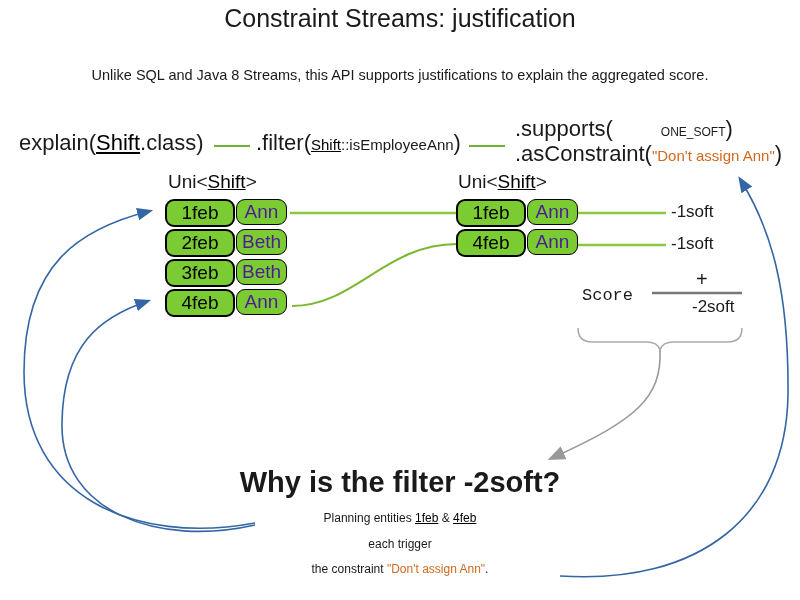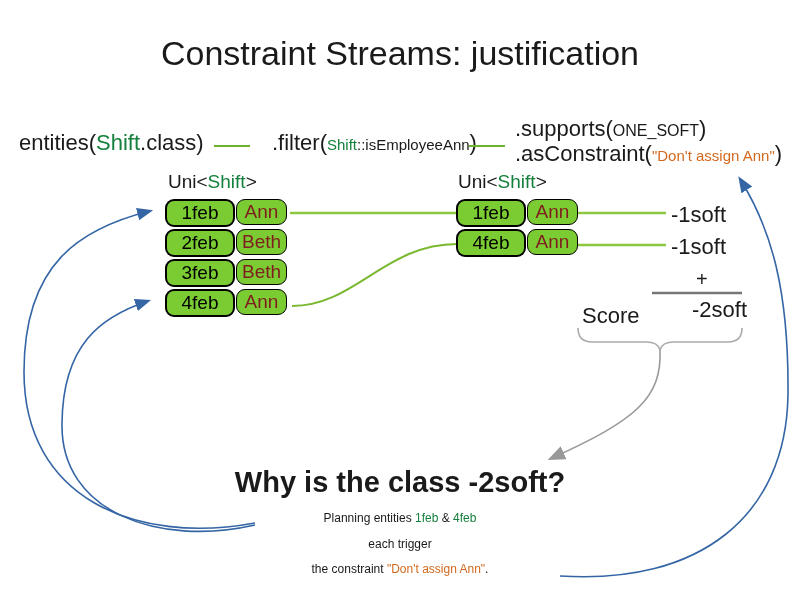--- a/index.html
+++ b/index.html
@@ -2,38 +2,38 @@
 <html><head>
 <meta charset="utf-8">
 <style>
   html,body{margin:0;padding:0;background:#fff;}
   #slide{
     position:relative;width:800px;height:600px;background:#ffffff;overflow:hidden;
     font-family:"Liberation Sans",sans-serif;color:#1a1a1a;
   }
   .abs{position:absolute;}
   .ctr{left:0;width:800px;text-align:center;}
-  #title{top:34px;font-size:34px;letter-spacing:0px;}
+  #title{top:4px;font-size:25px;letter-spacing:0px;}
   #subtitle{top:67px;font-size:14.5px;}
   .code{font-size:22px;white-space:nowrap;}
   .code .small{font-size:15px;}
-  .code .smallcaps{font-size:16px;}
-  .green{color:#15803d;}
+  .code .smallcaps{font-size:12px;margin-left:48px;}
+  .green{color:#000000;text-decoration:underline;}
   .orange{color:#d2691e;}
   .uni{font-size:19px;white-space:nowrap;}
   .tbl{z-index:3;}
   .trow{display:flex;margin-bottom:2px;}
   .cell{
     background:#7bcc33;border:2px solid #000;border-radius:9px;
     height:24px;line-height:24px;font-size:19px;text-align:center;
   }
   .cell.date{width:66px;border-width:2.5px;color:#000;}
-  .cell.name{width:49px;border-width:1.5px;margin-left:1px;color:#7f1d1d;}
+  .cell.name{width:49px;border-width:1.5px;margin-left:1px;color:#4c1d95;}
   #arrows{position:absolute;left:0;top:0;z-index:2;pointer-events:none;}
-  .score-txt{font-size:22px;white-space:nowrap;}
+  .score-txt{font-size:17px;white-space:nowrap;}
   #plus{font-size:20px;}
   #why{top:466px;font-size:29px;font-weight:bold;}
   .foot{font-size:12px;}
 </style>
 </head>
 <body>
 
 <div id="slide">
 
   <svg id="arrows" width="800" height="600" viewBox="0 0 800 600">
@@ -61,24 +61,25 @@
     <path d="M 660 350 C 662 398 636 420 552 458" fill="none" stroke="#999999" stroke-width="1.6" marker-end="url(#mGray)"></path>
 
     <path d="M 255 523 C 135 545 24 498 24 372 C 24 262 82 228 150 211" fill="none" stroke="#3465a4" stroke-width="1.6" marker-end="url(#mBlue)"></path>
 
     <path d="M 255 525 C 158 547 60 512 62 423 C 63 345 100 317 148 301" fill="none" stroke="#3465a4" stroke-width="1.6" marker-end="url(#mBlue)"></path>
 
     <path d="M 560 576 C 700 585 786 516 788 395 C 789 292 772 230 740 179" fill="none" stroke="#3465a4" stroke-width="1.6" marker-end="url(#mBlue)"></path>
   </svg>
 
   <div class="abs ctr" id="title">Constraint Streams: justification</div>
+  <div class="abs ctr" id="subtitle">Unlike SQL and Java 8 Streams, this API supports justifications to explain the aggregated score.</div>
 
-  <div class="abs code" style="left:19px;top:130px;"><span>entities(</span><span class="green">Shift</span><span>.class)</span></div>
+  <div class="abs code" style="left:19px;top:130px;"><span>explain(</span><span class="green">Shift</span><span>.class)</span></div>
 
-  <div class="abs code" style="left:272px;top:130px;text-align:center;"><span>.filter(</span><span class="small green">Shift</span><span class="small">::isEmployeeAnn</span><span>)</span></div>
+  <div class="abs code" style="left:256px;top:130px;text-align:center;"><span>.filter(</span><span class="small green">Shift</span><span class="small">::isEmployeeAnn</span><span>)</span></div>
 
   <div class="abs code" style="left:515px;top:116px;"><span>.supports(</span><span class="smallcaps">ONE_SOFT</span><span>)</span></div>
 
   <div class="abs code" style="left:515px;top:141px;"><span>.asConstraint(</span><span class="small orange">"Don't assign Ann"</span><span>)</span></div>
 
   <div class="abs uni" style="left:168px;top:171px;"><span>Uni&lt;</span><span class="green">Shift</span><span>&gt;</span></div>
 
   <div class="abs tbl" style="left:165px;top:199px;">
     <div class="trow">
       <div class="cell date">1feb</div>
@@ -108,24 +109,24 @@
     <div class="trow">
       <div class="cell date">4feb</div>
       <div class="cell name">Ann</div>
     </div>
   </div>
 
   <div class="abs score-txt" style="left:671px;top:202px;">-1soft</div>
   <div class="abs score-txt" style="left:671px;top:234px;">-1soft</div>
 
   <div class="abs score-txt" id="plus" style="left:696px;top:268px;">+</div>
-  <div class="abs score-txt" style="left:582px;top:303px;">Score</div>
+  <div class="abs score-txt" style="left:582px;top:286px;font-family:Liberation Mono, monospace;">Score</div>
   <div class="abs score-txt" style="left:692px;top:297px;">-2soft</div>
 
-  <div class="abs ctr" id="why">Why is the class -2soft?</div>
+  <div class="abs ctr" id="why">Why is the filter -2soft?</div>
 
   <div class="abs ctr foot" style="top:511px;"><span>Planning entities </span><span class="green">1feb</span><span> &amp; </span><span class="green">4feb</span></div>
 
   <div class="abs ctr foot" style="top:537px;">each trigger</div>
 
   <div class="abs ctr foot" style="top:562px;"><span>the constraint </span><span class="orange">"Don't assign Ann"</span><span>.</span></div>
 
 </div>
 
 </body></html>

